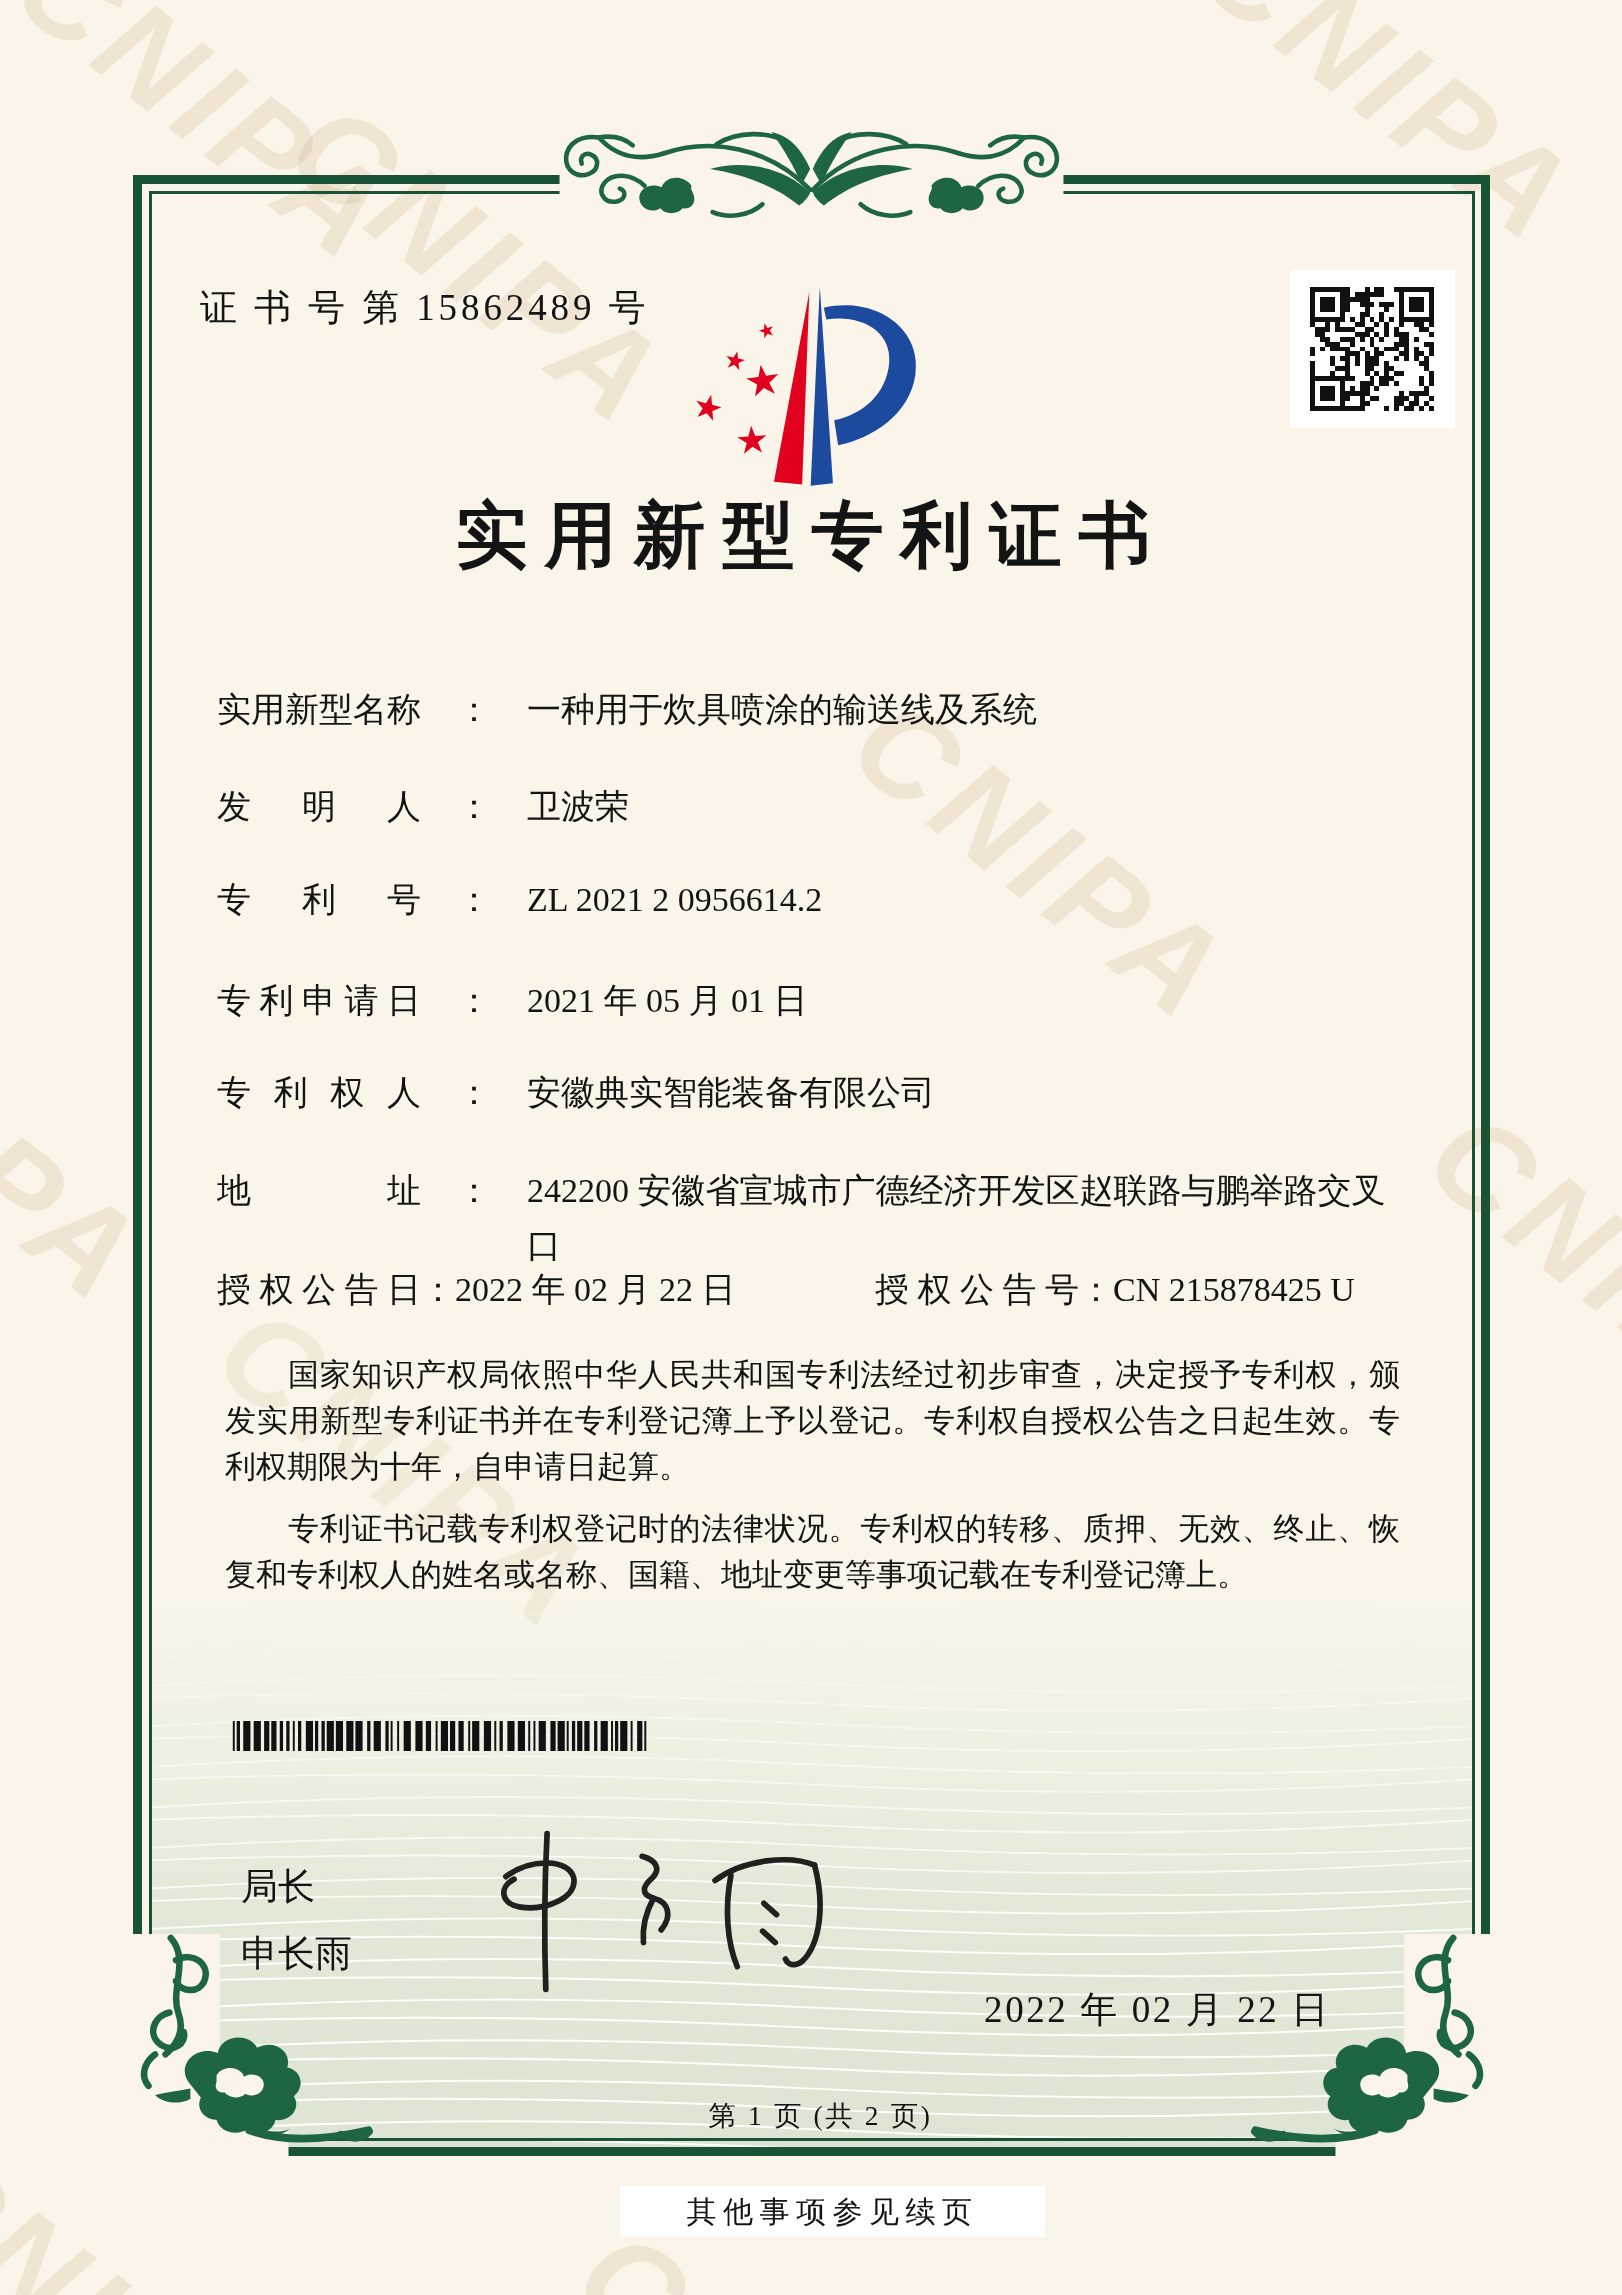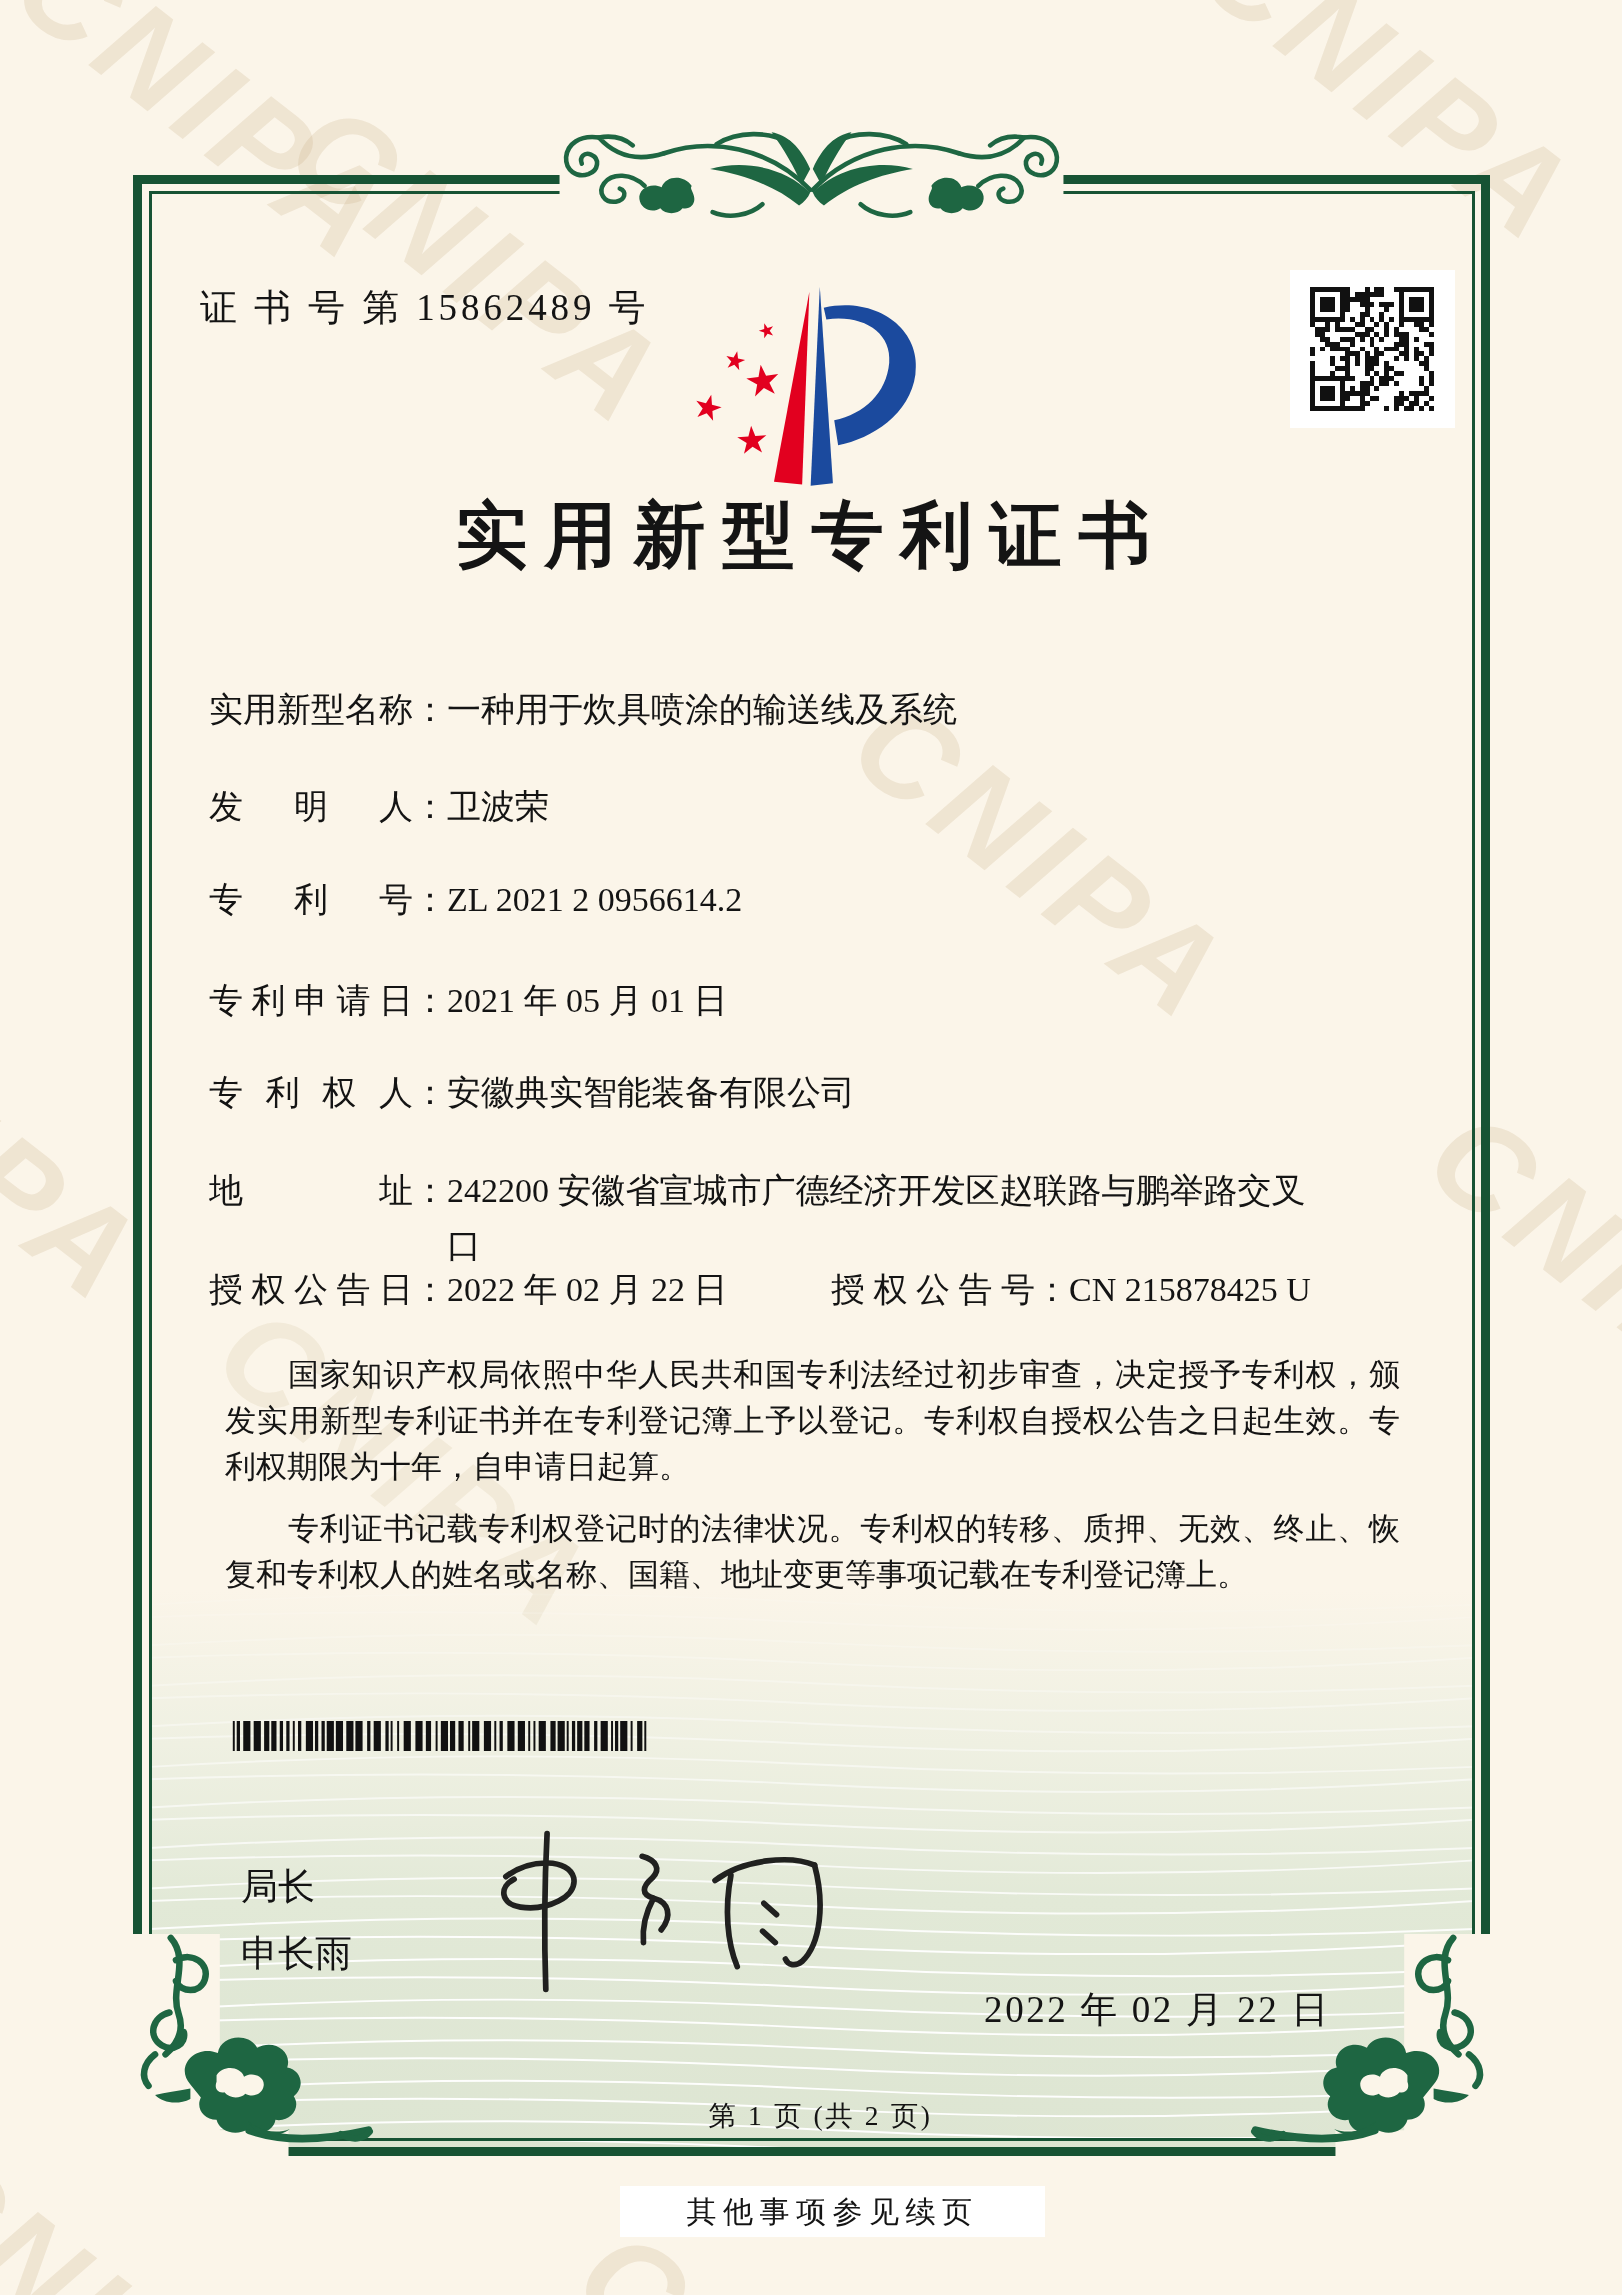--- a/index.html
+++ b/index.html
@@ -36,22 +36,22 @@
   .cert-no{left:200px;top:283px;font-size:37px;letter-spacing:3.9px;}
   .logo{left:681px;top:267px;width:275px;height:249px;}
   .logo .star{position:absolute;color:#e2001f;line-height:1;font-family:"DejaVu Sans",sans-serif;}
   .qr-box{left:1290px;top:270px;width:165px;height:158px;background:#ffffff;}
   .qr-box svg{position:absolute;left:20px;top:17px;}
   .title{
     left:0;top:496px;width:1623px;text-align:center;
     font-size:72px;font-weight:bold;letter-spacing:17px;line-height:81px;
   }
   .field{
-    position:absolute;left:209px;width:1224px;display:flex;align-items:flex-start;
-    font-size:34px;line-height:55px;
+    position:absolute;left:217px;width:1224px;display:flex;align-items:flex-start;
+    font-size:34px;line-height:55px;gap:36px;
   }
   .flabel{display:inline-block;flex:0 0 204px;width:204px;text-align:justify;text-align-last:justify;}
   .fcolon{flex:0 0 auto;}
   .fvalue{flex:1 1 auto;}
   .field.addr .fvalue{flex:0 0 870px;width:870px;}
   .grant-left{display:flex;flex:0 0 622px;}
   .grant-right{display:flex;flex:1 1 auto;}
   .paras{position:absolute;left:209px;top:1336px;width:1207px;font-size:31px;line-height:46px;text-align:justify;}
   .paras p{margin:16px;text-indent:63px;}
   .barcode{left:232px;top:1721px;width:419px;height:30px;}

